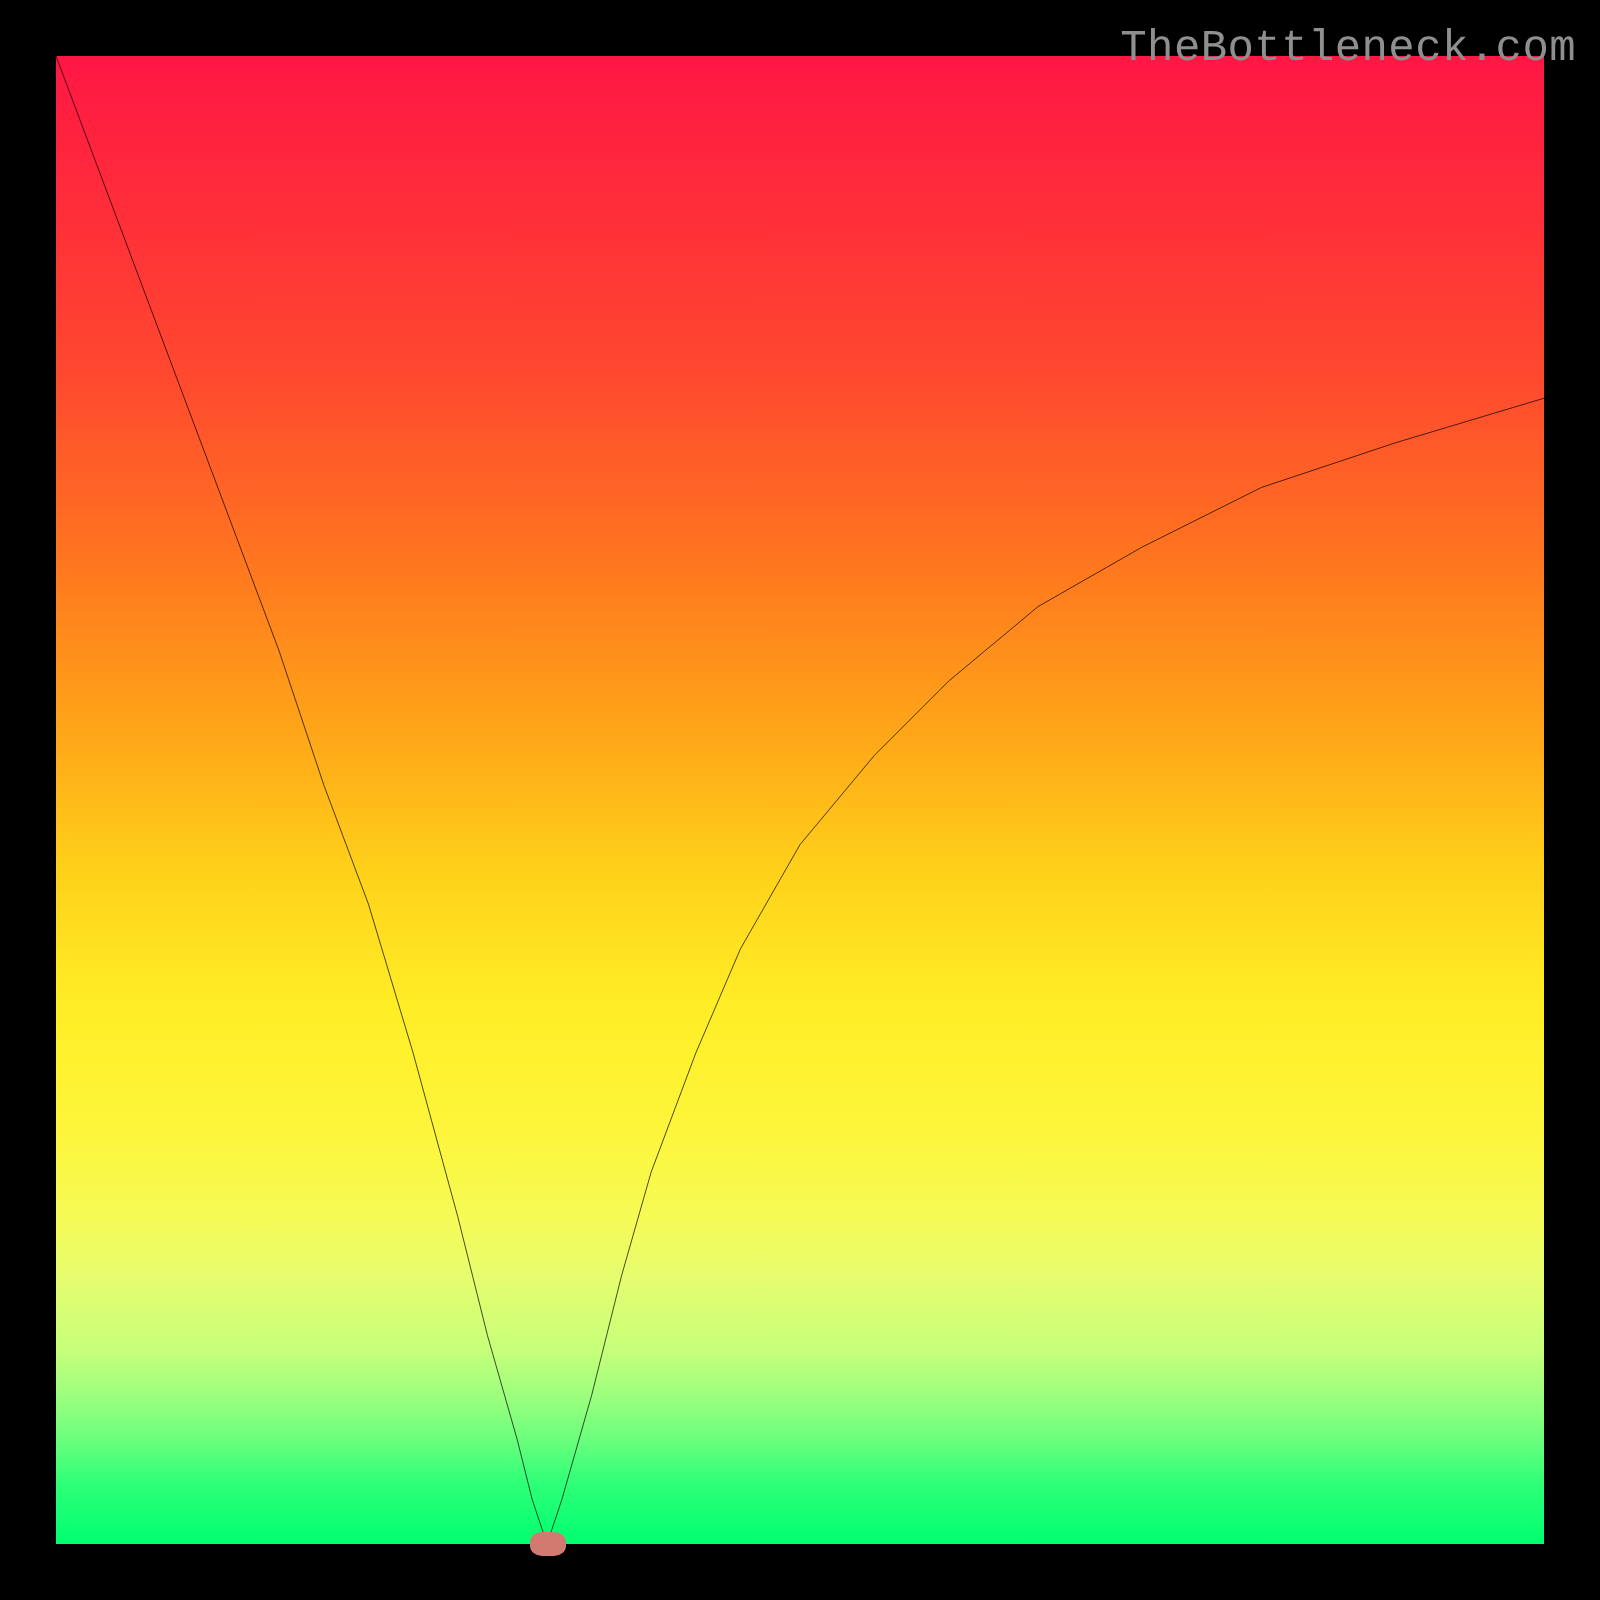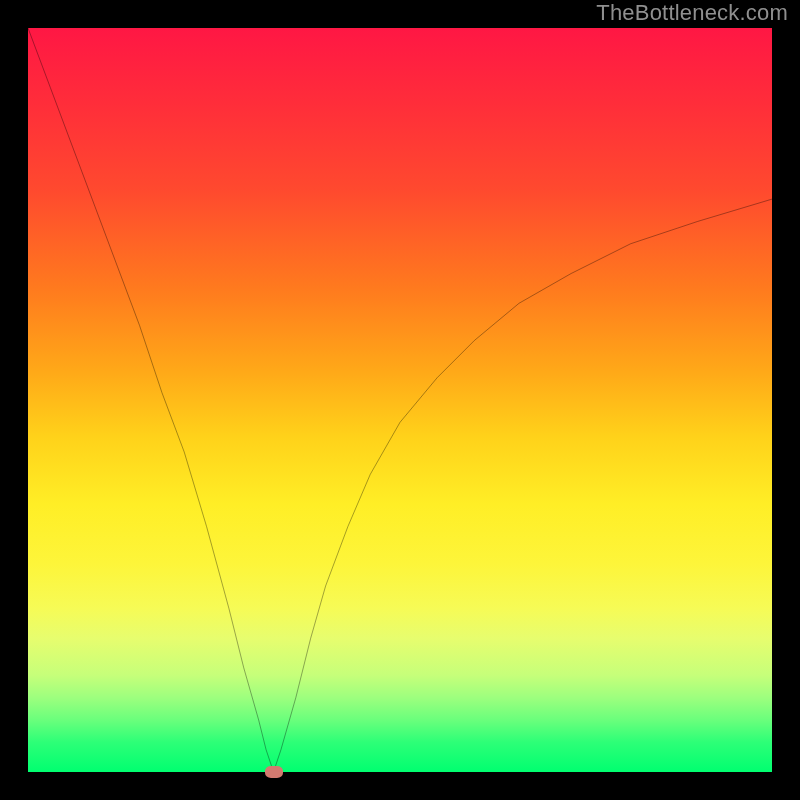--- a/index.html
+++ b/index.html
@@ -55,26 +55,27 @@
   .marker {
     position: absolute;
     width: 18px;
     height: 12px;
     background: #d37a70;
     border-radius: 6px / 5px;
     transform: translate(-50%, -50%);
   }
   .watermark {
     position: absolute;
-    top: 0;
+    top: 12px;
     right: 12px;
     color: #8f8f8f;
     font-size: 22px;
     letter-spacing: 0.2px;
     user-select: none;
+    font-family: Liberation Mono, monospace;
   }
 </style>
 </head>
 <body>
 
 <div class="frame">
 
   <div class="plot-area">
 
     <svg id="curve-svg" class="curve-svg" viewBox="0 0 100 100" preserveAspectRatio="none">

